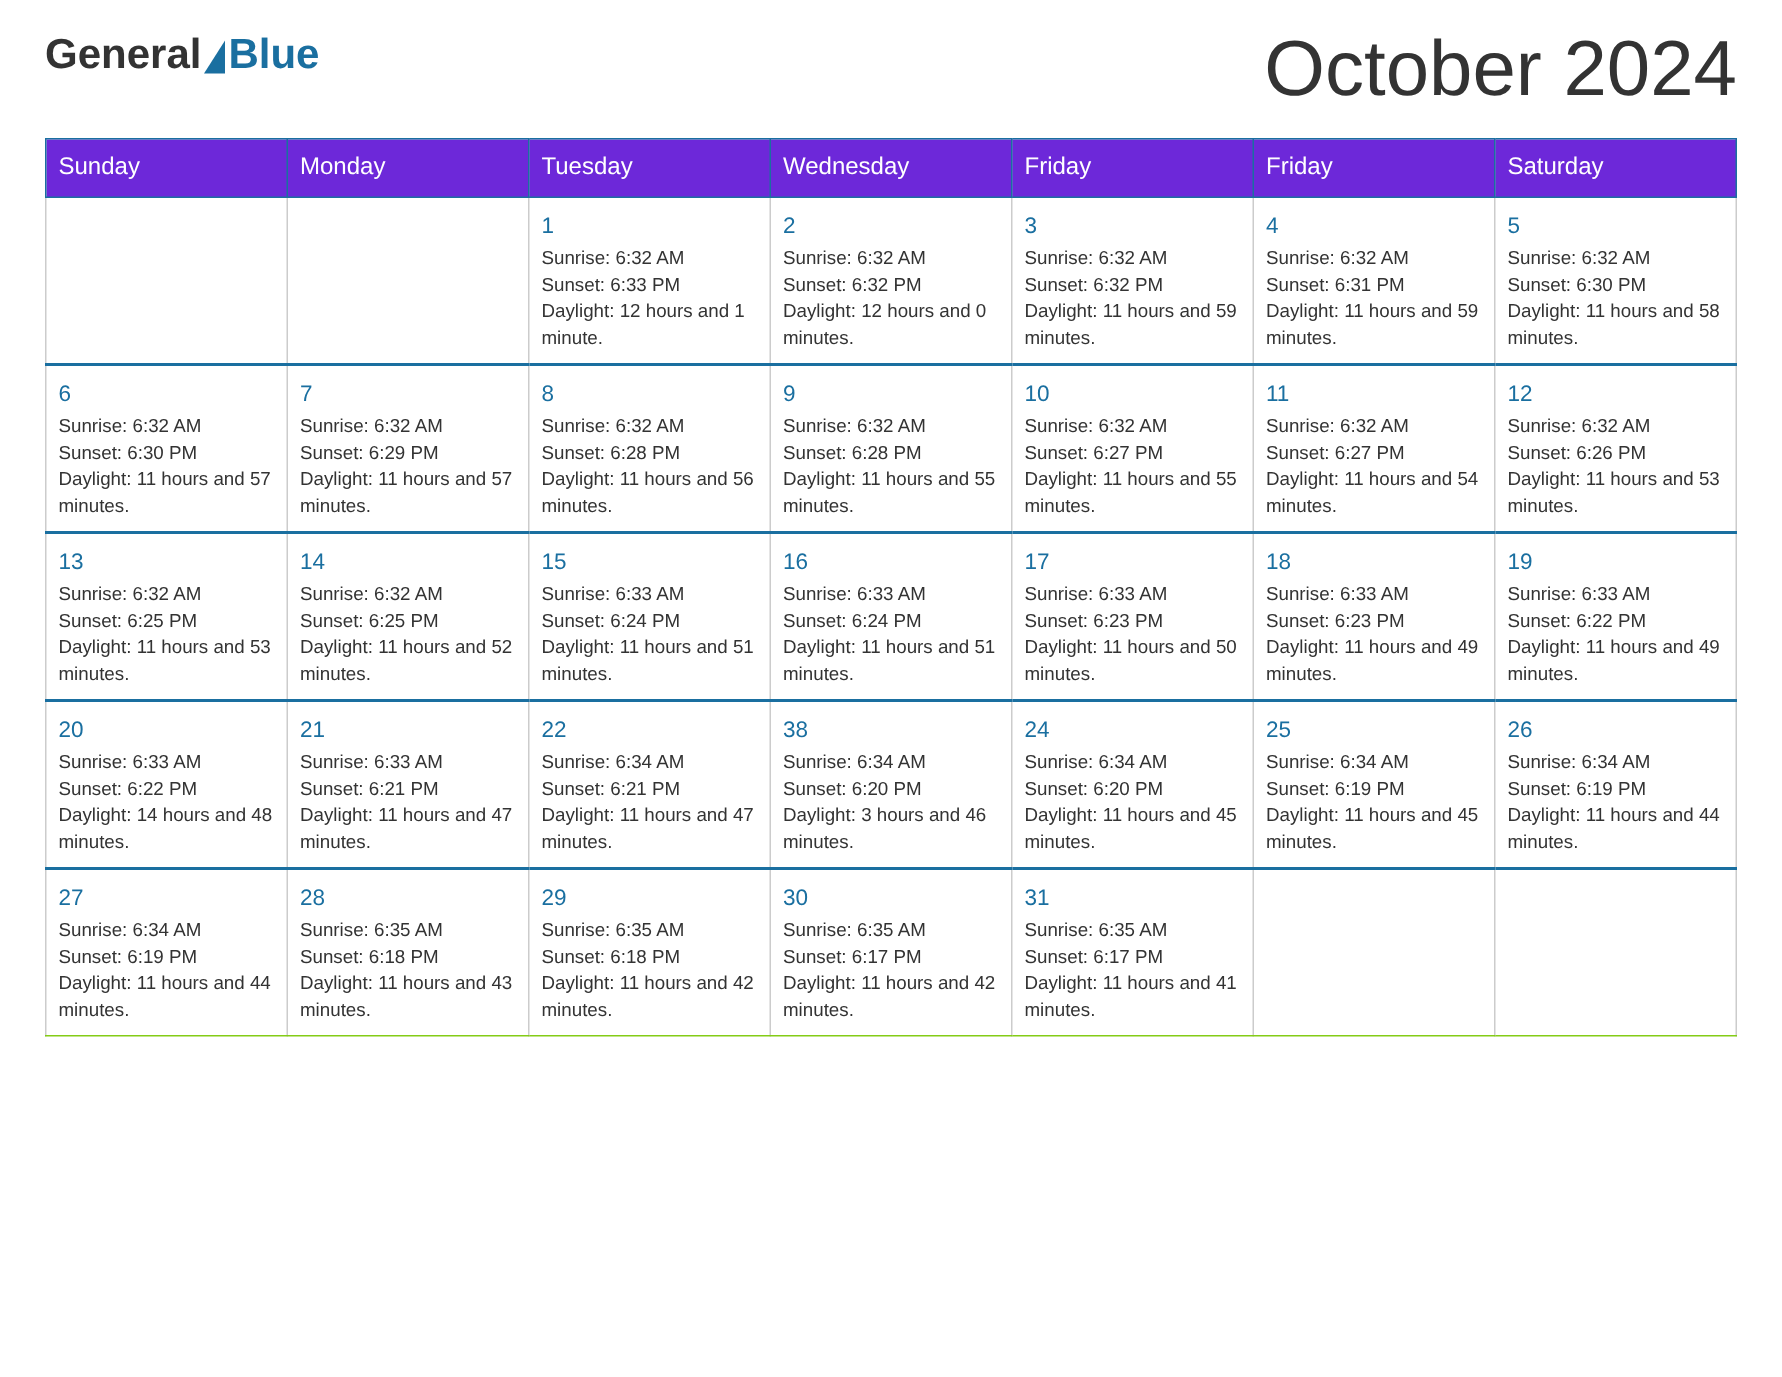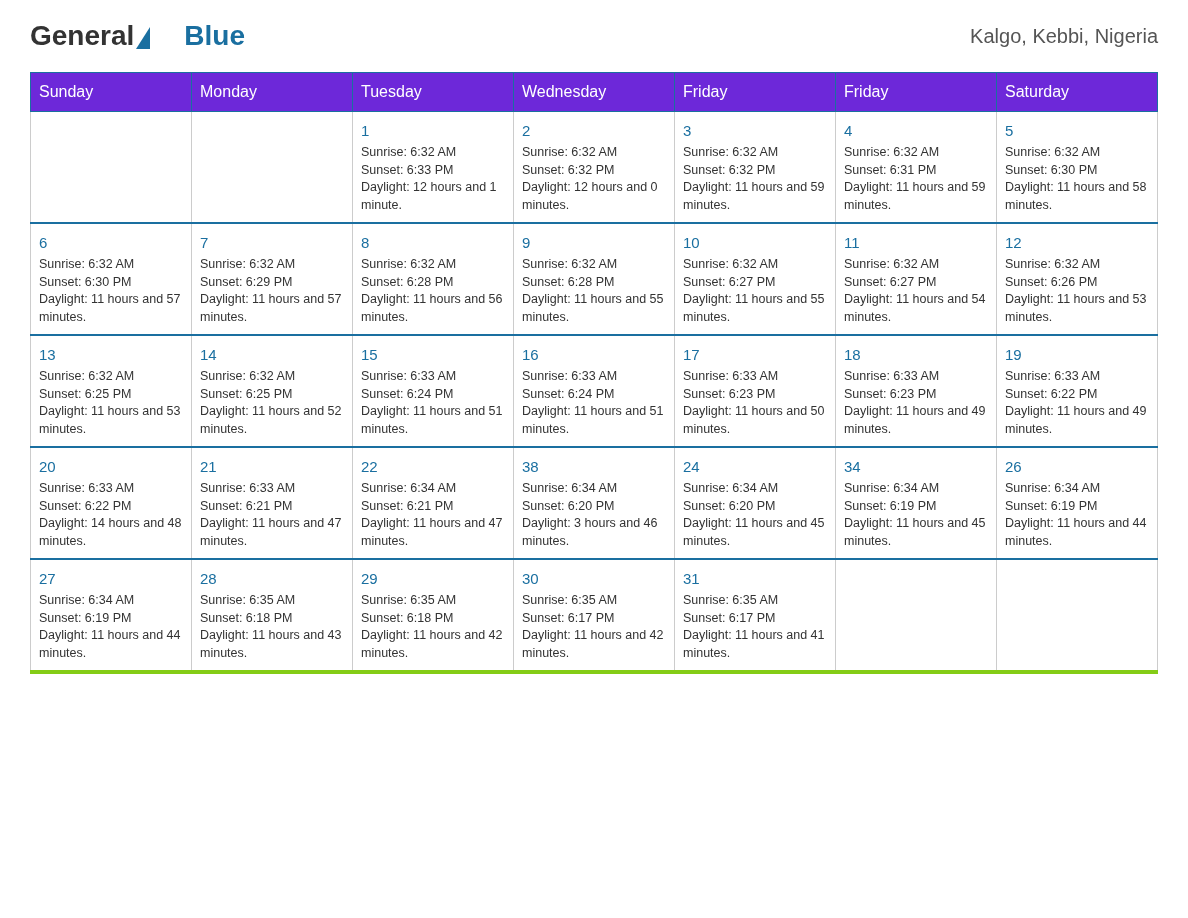--- a/index.html
+++ b/index.html
@@ -35,21 +35,20 @@
       border-bottom: 22px solid #1a6fa0;
       display: inline-block;
       margin: 0 2px;
       position: relative;
       top: 2px;
     }
     .logo-blue {
       color: #1a6fa0;
       font-size: 28px;
       font-weight: bold;
-      margin-left: 32px;
     }
     .title-area {
       text-align: right;
     }
     .month-title {
       font-size: 52px;
       font-weight: 300;
       color: #333;
       line-height: 1;
     }
@@ -87,36 +86,36 @@
       display: block;
       margin-bottom: 3px;
     }
     tbody tr {
       height: 110px;
     }
     tbody tr td {
       border-bottom: 2px solid #1a6fa0;
     }
     tbody tr:last-child td {
-      border-bottom: 4px solid #84cc16;
+      border-bottom: 1px solid #84cc16;
     }
   </style>
 </head>
 <body>
 
 <div class="header">
   <div class="logo">
     <div class="logo-text">
       <span class="logo-general">General</span>
       <span class="logo-triangle"></span>
       <span class="logo-blue">Blue</span>
     </div>
   </div>
   <div class="title-area">
-    <div class="location">Kalgo, Kebbi, Nigeria</div>
+    <div class="month-title">October 2024</div>
   </div>
 </div>
 
 <table>
   <thead>
     <tr>
     <th>Sunday</th>
         <th>Monday</th>
         <th>Tuesday</th>
         <th>Wednesday</th>
@@ -273,21 +272,21 @@
           <div>Sunset: 6:20 PM</div>
           <div>Daylight: 3 hours and 46 minutes.</div>
         </td>
         <td>
           <span class="day-number">24</span>
           <div>Sunrise: 6:34 AM</div>
           <div>Sunset: 6:20 PM</div>
           <div>Daylight: 11 hours and 45 minutes.</div>
         </td>
         <td>
-          <span class="day-number">34</span>
+          <span class="day-number">25</span>
           <div>Sunrise: 6:34 AM</div>
           <div>Sunset: 6:19 PM</div>
           <div>Daylight: 11 hours and 45 minutes.</div>
         </td>
         <td>
           <span class="day-number">26</span>
           <div>Sunrise: 6:34 AM</div>
           <div>Sunset: 6:19 PM</div>
           <div>Daylight: 11 hours and 44 minutes.</div>
         </td>

